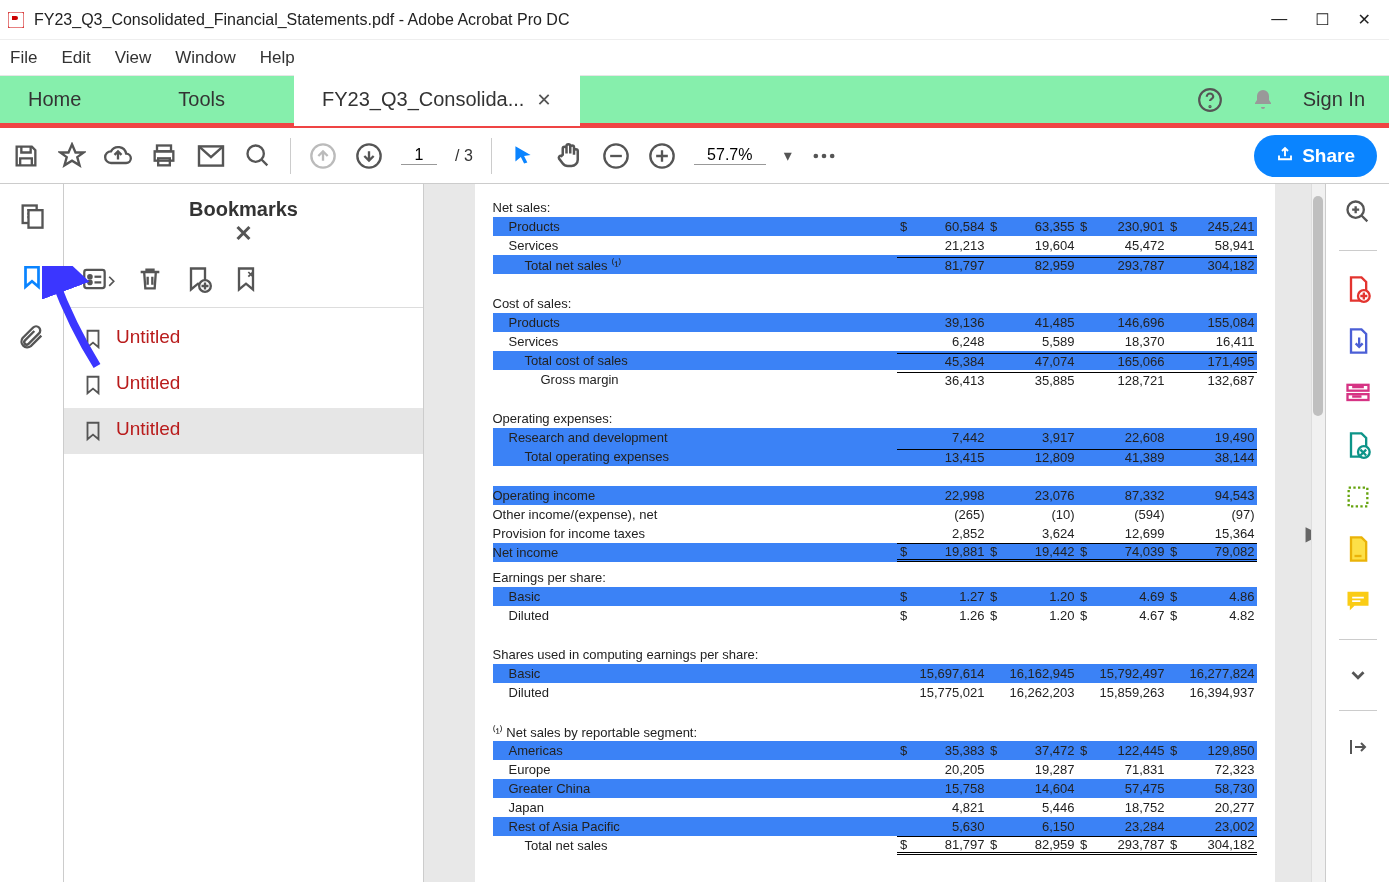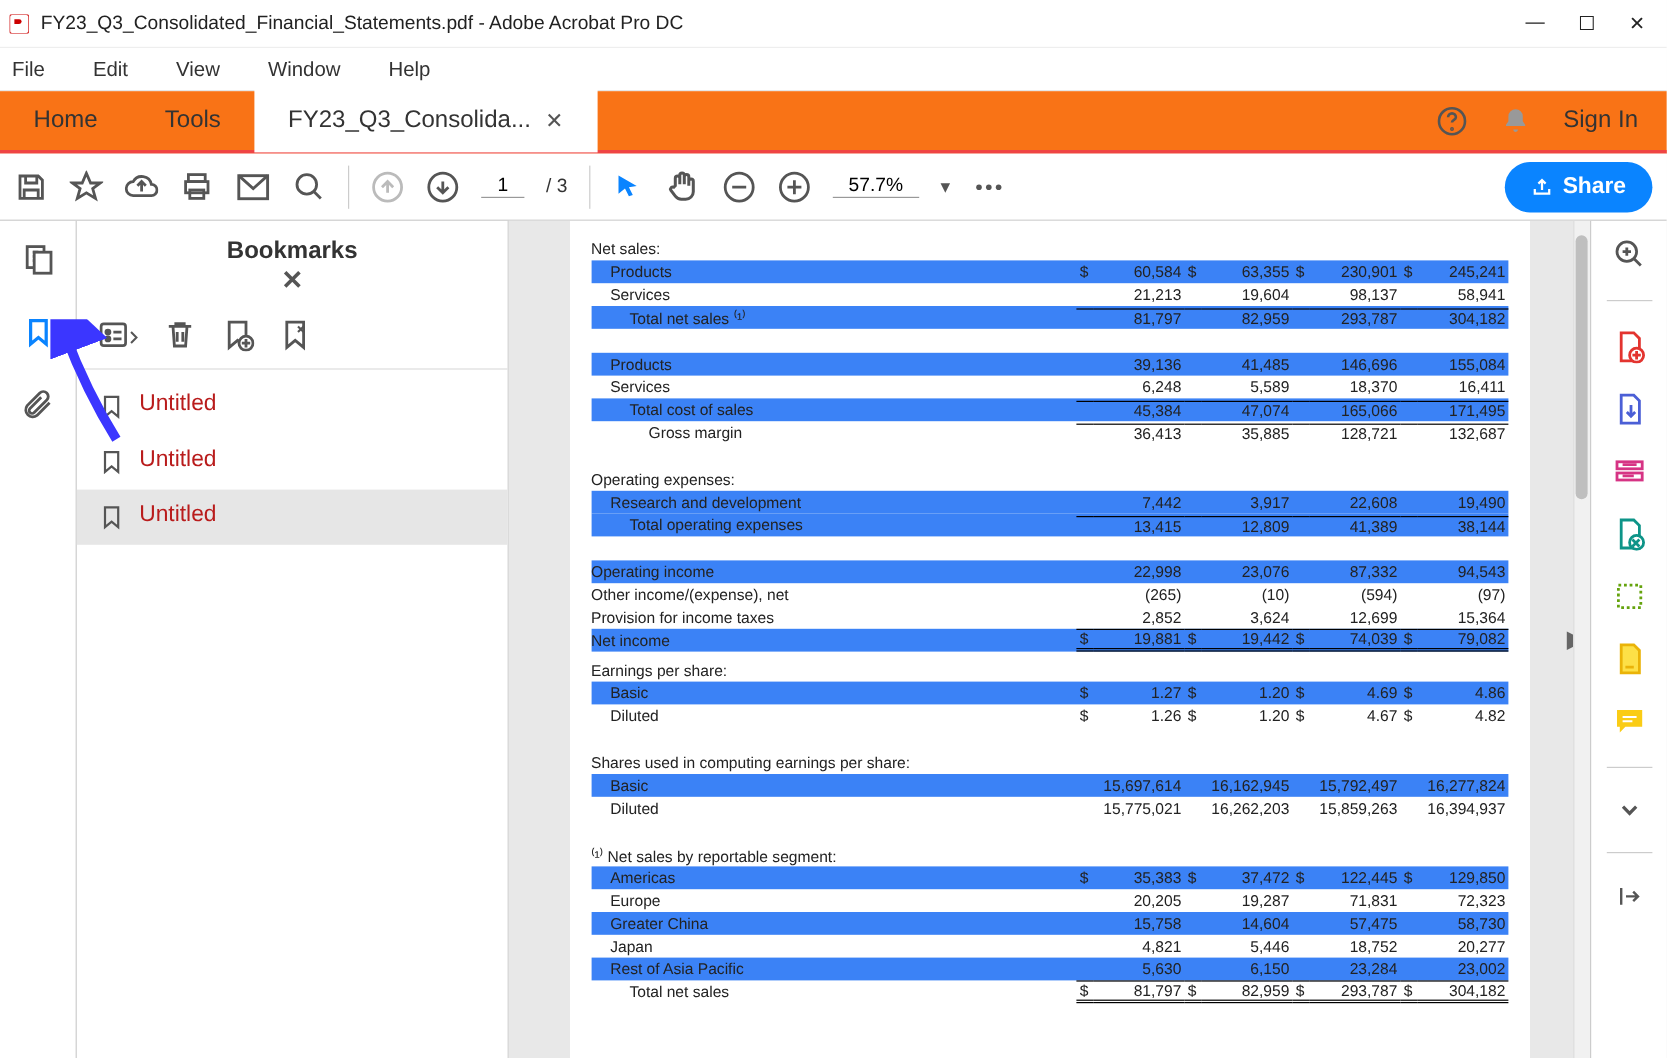--- a/index.html
+++ b/index.html
@@ -6,41 +6,41 @@
 body { width:1389px; height:882px; background:#fff; overflow:hidden; position:relative; }
 
 
 .title-bar { height:40px; display:flex; align-items:center; padding:0 8px; background:#fff; border-bottom:1px solid #eee; }
 .title-bar .app-icon { width:16px; height:16px; margin-right:10px; }
 .title-bar .title { font-size:16px; color:#222; flex:1; }
 .win-controls { display:flex; gap:28px; margin-right:10px; }
 .win-controls span { font-size:16px; color:#222; cursor:default; }
 
 
-.menu-bar { height:36px; display:flex; align-items:center; padding:0 10px; gap:40px; font-size:17px; color:#333; background:#fff; border-bottom:1px solid #e6e6e6; }
+.menu-bar { height:36px; display:flex; align-items:center; padding:0 10px; gap:24px; font-size:17px; color:#333; background:#fff; border-bottom:1px solid #e6e6e6; }
 .menu-bar span { cursor:default; }
 
 
-.tab-bar { height:52px; background:#f97316; display:flex; align-items:center; border-bottom:3px solid #ef4444; }
+.tab-bar { height:52px; background:#86efac; display:flex; align-items:center; border-bottom:5px solid #ef4444;gap:41px; }
 .tab { height:52px; padding:0 28px; display:flex; align-items:center; font-size:20px; color:#333; }
 .tab.active { background:#fff; }
 .tab .close { margin-left:12px; font-size:18px; color:#555; }
 .tab-bar .spacer { flex:1; }
 .tab-bar .right-icons { display:flex; align-items:center; gap:28px; margin-right:24px; }
 .sign-in { font-size:20px; color:#333; }
 
 
 .toolbar { height:56px; display:flex; align-items:center; padding:0 12px; gap:18px; border-bottom:1px solid #ccc; background:#fff; }
 .toolbar .icon { color:#555; }
 .toolbar .divider { width:1px; height:36px; background:#ccc; }
 .page-input { width:36px; text-align:center; border:none; border-bottom:1px solid #999; font-size:16px; }
 .page-total { font-size:16px; color:#333; }
 .zoom-input { width:72px; text-align:center; border:none; border-bottom:1px solid #999; font-size:16px; }
 .zoom-dd { color:#555; }
-.share-btn { margin-left:auto; background:#0a84ff; color:#fff; border:none; border-radius:22px; padding:10px 22px; font-size:19px; font-weight:600; display:flex; align-items:center; gap:8px; }
+.share-btn { margin-left:auto; background:#0a84ff; color:#fff; border:none; border-radius:22px; padding:10px 22px; font-size:19px; font-weight:600; display:flex; gap:8px; }
 
 
 .main { display:flex; height:698px; }
 .nav-rail { width:64px; border-right:1px solid #ccc; display:flex; flex-direction:column; align-items:center; padding-top:18px; gap:32px; }
 
 
 .bookmarks { width:360px; border-right:1px solid #ccc; display:flex; flex-direction:column; }
 .bm-header { display:flex; align-items:center; justify-content:space-between; padding:14px 18px 10px; font-size:20px; color:#333; font-weight:600;flex-direction:column; }
 .bm-tools { display:flex; gap:20px; padding:8px 18px 14px; border-bottom:1px solid #ddd; }
 .bm-list { padding:8px 0; }
@@ -293,21 +293,21 @@
               <div class="col">
                 <span class="d"></span>
                 <span class="v">21,213</span>
               </div>
               <div class="col">
                 <span class="d"></span>
                 <span class="v">19,604</span>
               </div>
               <div class="col">
                 <span class="d"></span>
-                <span class="v">98,137</span>
+                <span class="v">45,472</span>
               </div>
               <div class="col">
                 <span class="d"></span>
                 <span class="v">58,941</span>
               </div>
             </div>
             <div class="fin-row striped line">
               <div class="fin-label i2">Total net sales ⁽¹⁾</div>
               <div class="col">
                 <span class="d"></span>
@@ -322,20 +322,23 @@
                 <span class="v">293,787</span>
               </div>
               <div class="col">
                 <span class="d"></span>
                 <span class="v">304,182</span>
               </div>
             </div>
           </div>
           <div style="height: 14px;"></div>
           <div class="fin-section">
+            <div class="fin-row">
+              <div class="fin-label">Cost of sales:</div>
+            </div>
             <div class="fin-row striped">
               <div class="fin-label i1">Products</div>
               <div class="col">
                 <span class="d"></span>
                 <span class="v">39,136</span>
               </div>
               <div class="col">
                 <span class="d"></span>
                 <span class="v">41,485</span>
               </div>

